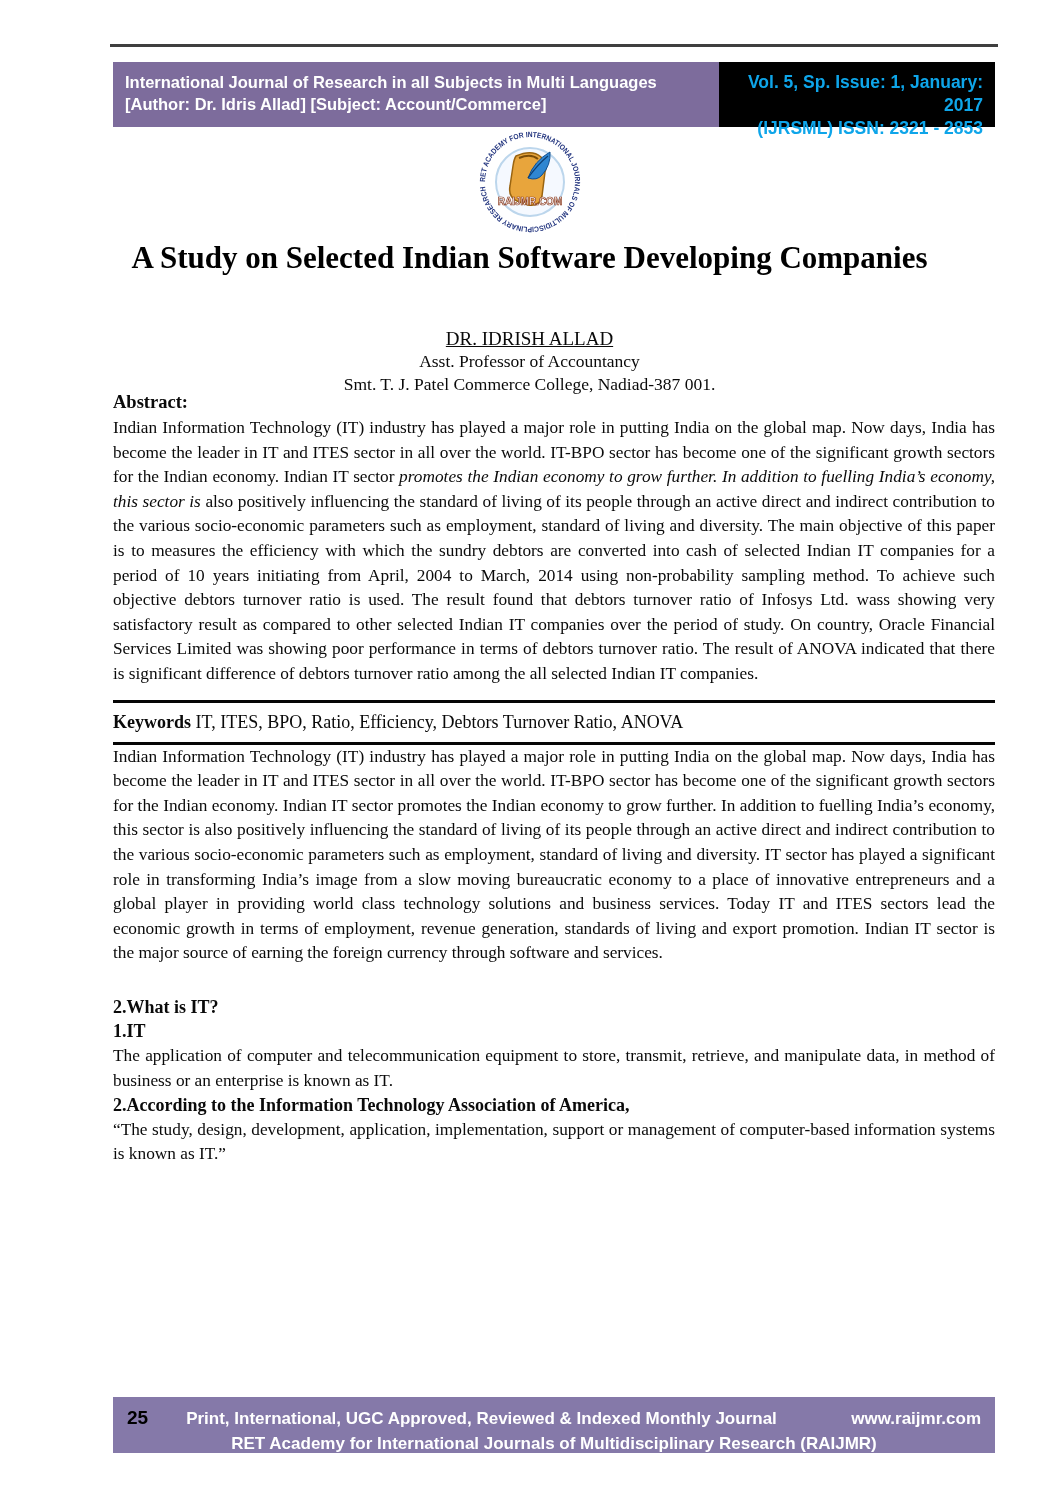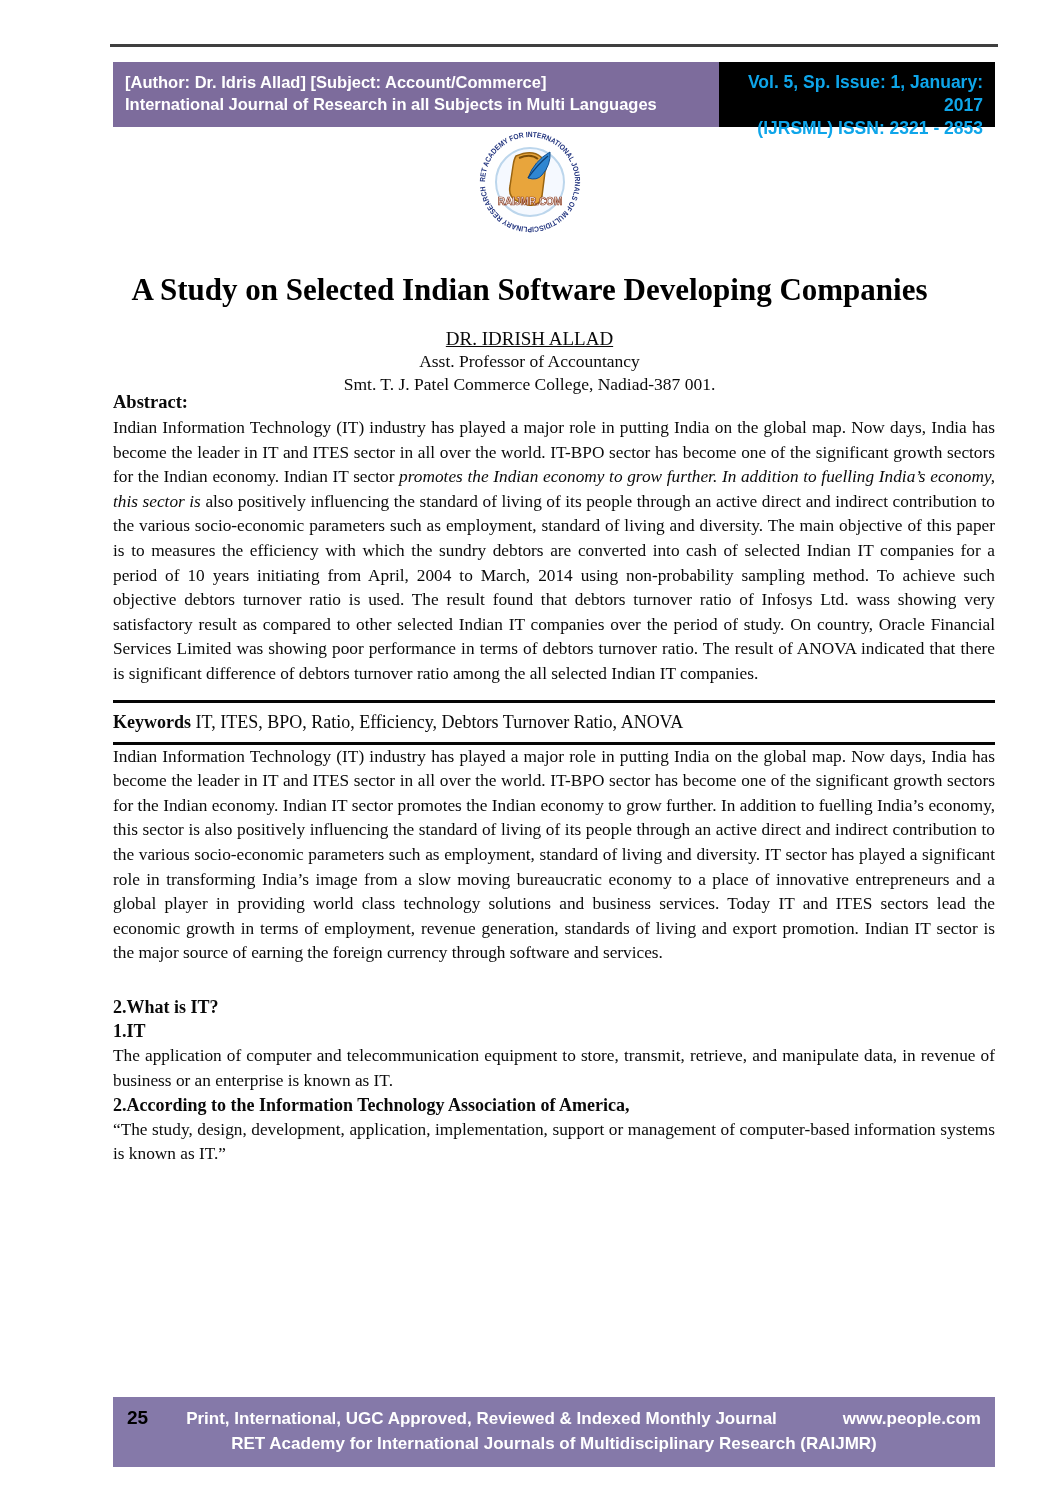--- a/index.html
+++ b/index.html
@@ -36,63 +36,62 @@
   .logo-wrap {
     position: absolute; top: 128px; left: 0; width: 100%;
     display: flex; justify-content: center;
   }
 
   
   .title {
     position: absolute; top: 238px; left: 0; width: 100%;
     text-align: center; font-weight: bold; font-size: 31px; line-height: 39px;
     color: #000;
-    margin-top: 32px;
   }
   .author-block {
     position: absolute; top: 327px; left: 0; width: 100%;
     text-align: center; line-height: 23px;
   }
   .author-name { font-size: 19px; text-decoration: underline; }
   .author-line { font-size: 17.5px; }
 
   
   .content { position: absolute; left: 113px; top: 392px; width: 882px; }
   .sec-heading { font-size: 18.5px; font-weight: bold; margin: 0 0 3px 0; }
   .body-p { font-size: 17.3px; line-height: 24.6px; text-align: justify; margin: 0; }
   .rule { height: 3px; background: #050505; margin-top: 13px; }
   .keywords { font-size: 18px; margin: 9px 0; }
   .intro-heading { font-size: 18.5px; font-weight: bold; margin: 21px 0 2px 0; }
   .what-block { margin-top: 29px; }
   .sub-heading { font-size: 18px; font-weight: bold; margin: 0; line-height: 24.6px; }
 
   
   .footer {
-    position: absolute; left: 113px; top: 1397px; width: 882px; height: 70px;
+    position: absolute; left: 113px; top: 1397px; width: 882px; height: 56px;
     background: #8579a9; color: #ffffff;
     font-family: "Liberation Sans", sans-serif; font-weight: bold;
     padding-top: 10px;
   }
   .footer-row1 { display: flex; align-items: baseline; padding: 0 14px; }
   .footer-pagenum { color: #000000; font-size: 19px; margin-right: 38px; }
   .footer-line1 { flex: 1; font-size: 17px; }
   .footer-site { font-size: 17px; }
   .footer-row2 { text-align: center; font-size: 17px; margin-top: 5px; }
 </style>
 </head>
 <body>
 
 <div class="page">
 
   <div class="topline"></div>
 
   <div class="header">
     <div class="header-left">
+      <div>International Journal of Research in all Subjects in Multi Languages</div>
       <div>[Author: Dr. Idris Allad] [Subject: Account/Commerce]</div>
-      <div>International Journal of Research in all Subjects in Multi Languages</div>
     </div>
     <div class="header-right">
       <div>Vol. 5, Sp. Issue: 1, January: 2017</div>
       <div>(IJRSML)  ISSN: 2321 - 2853</div>
     </div>
   </div>
 
   <div class="logo-wrap">
     <svg width="108" height="108" viewBox="0 0 108 108">
       <defs>
@@ -131,29 +130,29 @@
 
     <div class="rule"></div>
     <p class="keywords"><strong>Keywords</strong><span> IT, ITES, BPO, Ratio, Efficiency, Debtors Turnover Ratio, ANOVA</span></p>
     <div class="rule" style="margin-top:0;"></div>
 
     <p class="body-p">Indian Information Technology (IT) industry has played a major role in putting India on the global map. Now days, India has become the leader in IT and ITES sector in all over the world. IT-BPO sector has become one of the significant growth sectors for the Indian economy. Indian IT sector promotes the Indian economy to grow further. In addition to fuelling India’s economy, this sector is also positively influencing the standard of living of its people through an active direct and indirect contribution to the various socio-economic parameters such as employment, standard of living and diversity. IT sector has played a significant role in transforming India’s image from a slow moving bureaucratic economy to a place of innovative entrepreneurs and a global player in providing world class technology solutions and business services. Today IT and ITES sectors lead the economic growth in terms of employment, revenue generation, standards of living and export promotion. Indian IT sector is the major source of earning the foreign currency through software and services.</p>
 
     <div class="what-block">
       <div class="sub-heading">2.What is IT?</div>
       <div class="sub-heading">1.IT</div>
-      <p class="body-p">The application of computer and telecommunication equipment to store, transmit, retrieve, and manipulate data, in revenue of business or an enterprise is known as IT.</p>
+      <p class="body-p">The application of computer and telecommunication equipment to store, transmit, retrieve, and manipulate data, in method of business or an enterprise is known as IT.</p>
       <div class="sub-heading">2.According to the Information Technology Association of America,</div>
       <p class="body-p">“The study, design, development, application, implementation, support or management of computer-based information systems is known as IT.”</p>
     </div>
 
   </div>
 
   <div class="footer">
     <div class="footer-row1">
       <span class="footer-pagenum">25</span>
       <span class="footer-line1">Print, International, UGC Approved,  Reviewed &amp; Indexed Monthly Journal</span>
-      <span class="footer-site">www.people.com</span>
+      <span class="footer-site">www.raijmr.com</span>
     </div>
     <div class="footer-row2">RET Academy for International Journals of Multidisciplinary Research (RAIJMR)</div>
   </div>
 
 </div>
 
 </body></html>

